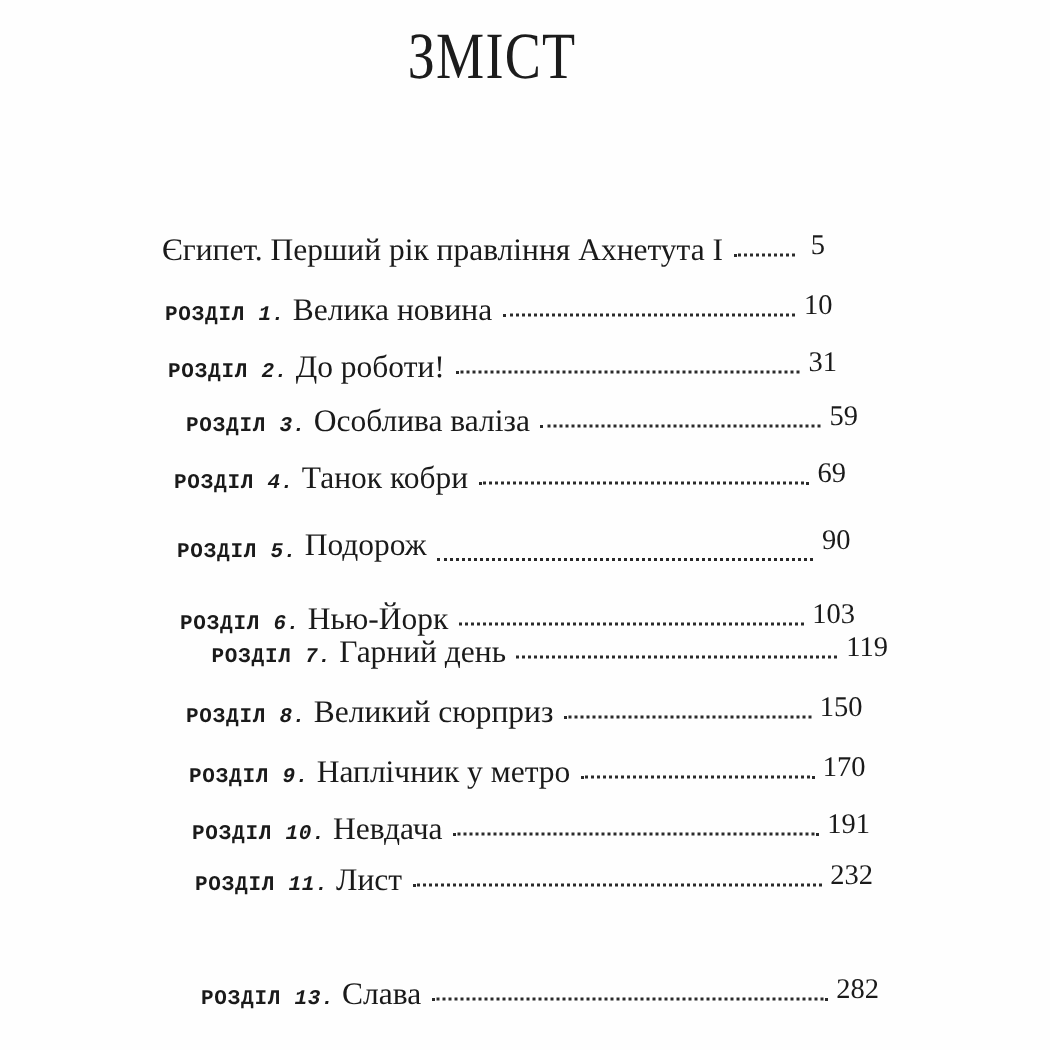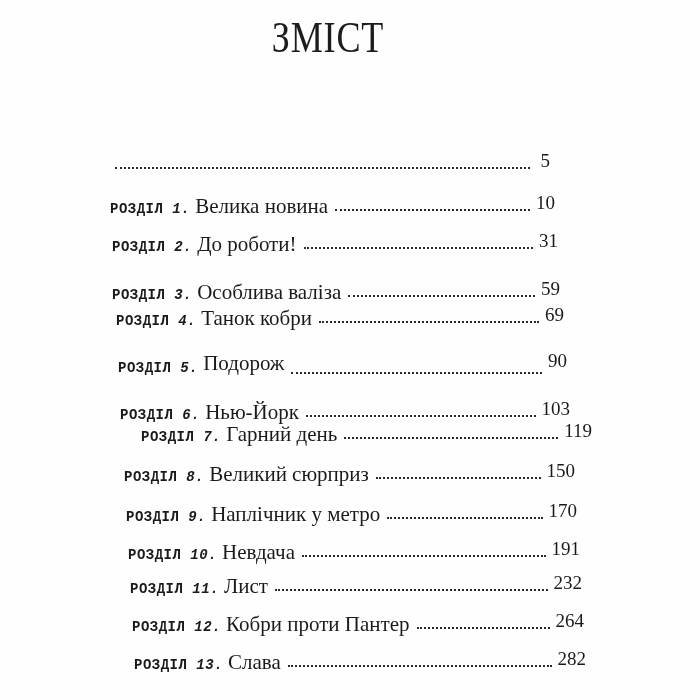--- a/index.html
+++ b/index.html
@@ -86,39 +86,40 @@
 </head>
 <body>
 
 <div class="page">
 
   <div class="title">ЗМІСТ</div>
 
   <div class="toc">
 
     <div class="row" style="left:108px; top:154px; width:442px;">
+      <span class="name">Єгипет. Перший рік правління Ахнетута І</span>
       <span class="leader"></span>
       <span class="page-num">5</span>
     </div>
 
     <div class="row" style="left:110px; top:194px; width:445px;">
       <span class="label"><span>РОЗДІЛ</span> <span class="num">1.</span></span>
       <span class="name">Велика новина</span>
       <span class="leader"></span>
       <span class="page-num">10</span>
     </div>
 
     <div class="row" style="left:112px; top:232px; width:446px;">
       <span class="label"><span>РОЗДІЛ</span> <span class="num">2.</span></span>
       <span class="name">До роботи!</span>
       <span class="leader"></span>
       <span class="page-num">31</span>
     </div>
 
-    <div class="row" style="left:112px; top:268px; width:448px;margin-top:12px;">
+    <div class="row" style="left:124px; top:268px; width:448px;">
       <span class="label"><span>РОЗДІЛ</span> <span class="num">3.</span></span>
       <span class="name">Особлива валіза</span>
       <span class="leader"></span>
       <span class="page-num">59</span>
     </div>
 
     <div class="row" style="left:116px; top:306px; width:448px;">
       <span class="label"><span>РОЗДІЛ</span> <span class="num">4.</span></span>
       <span class="name">Танок кобри</span>
       <span class="leader"></span>
@@ -167,26 +168,20 @@
       <span class="page-num">191</span>
     </div>
 
     <div class="row" style="left:130px; top:574px; width:452px;">
       <span class="label"><span>РОЗДІЛ</span> <span class="num">11.</span></span>
       <span class="name">Лист</span>
       <span class="leader"></span>
       <span class="page-num">232</span>
     </div>
 
-    <div class="row" style="left:132px; top:612px; width:452px;">
-      <span class="label"><span>РОЗДІЛ</span> <span class="num">12.</span></span>
-      <span class="name">Кобри проти Пантер</span>
-      <span class="leader"></span>
-      <span class="page-num">264</span>
-    </div>
 
     <div class="row" style="left:134px; top:650px; width:452px;">
       <span class="label"><span>РОЗДІЛ</span> <span class="num">13.</span></span>
       <span class="name">Слава</span>
       <span class="leader"></span>
       <span class="page-num">282</span>
     </div>
 
   </div>
 </div>

